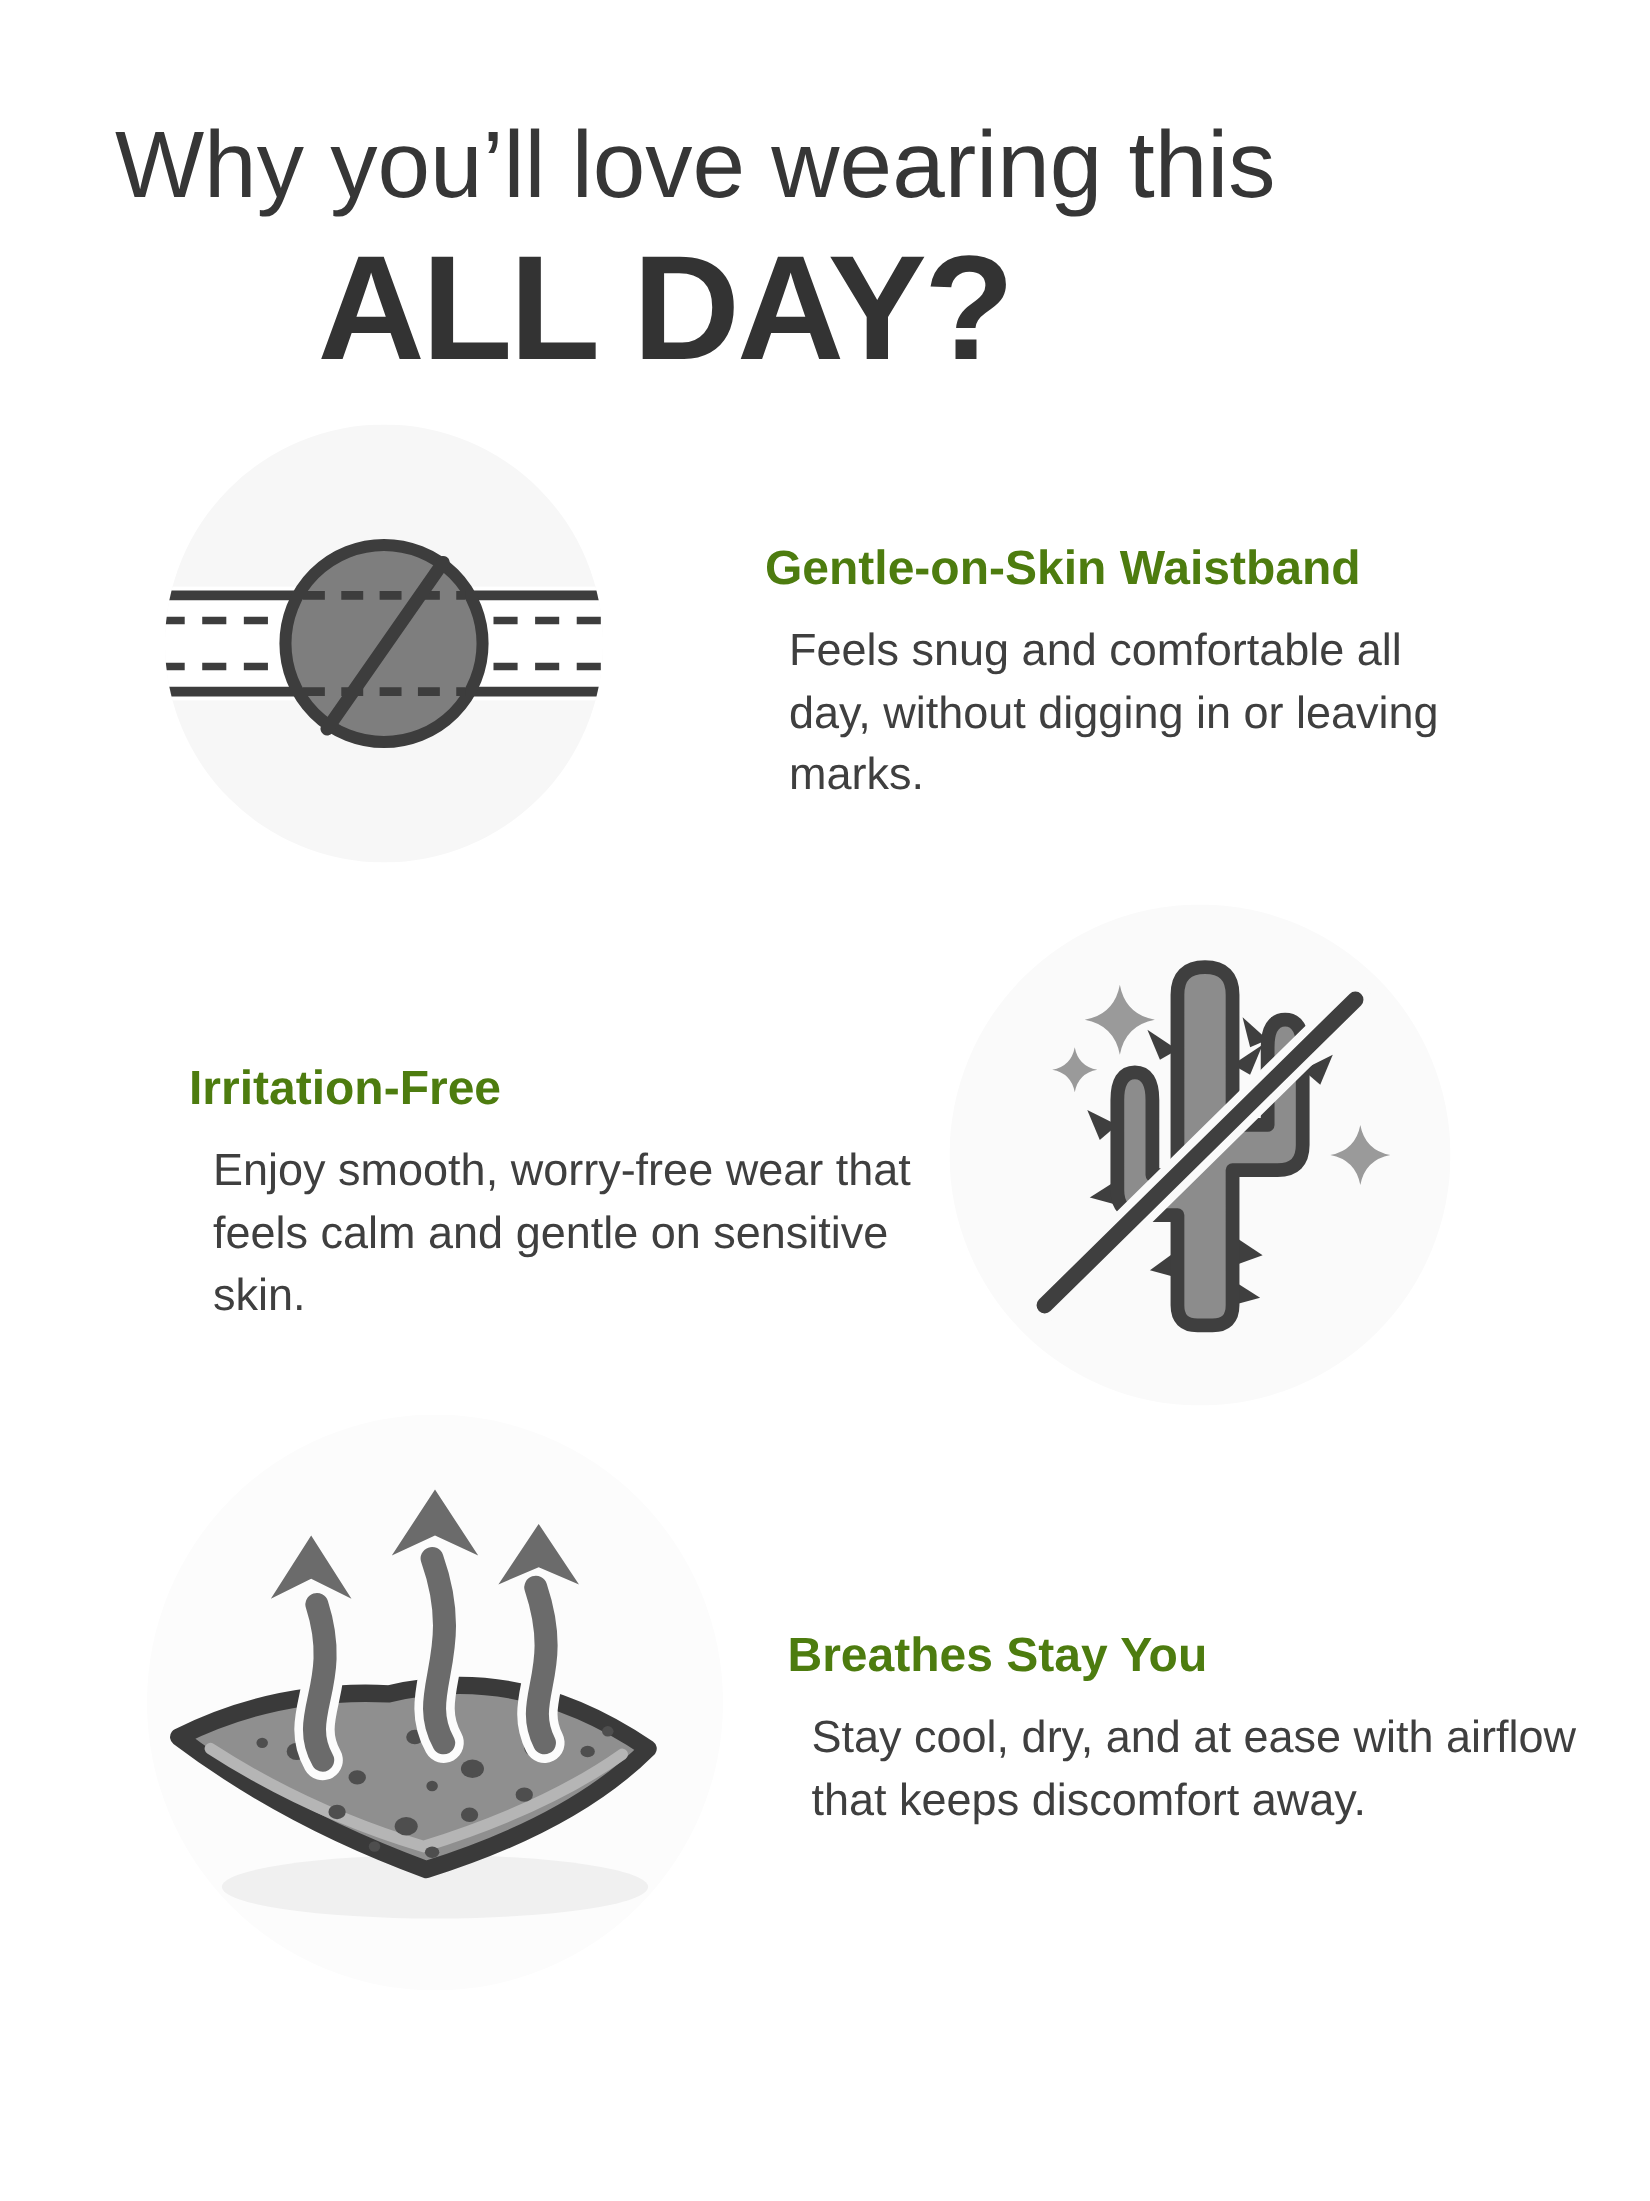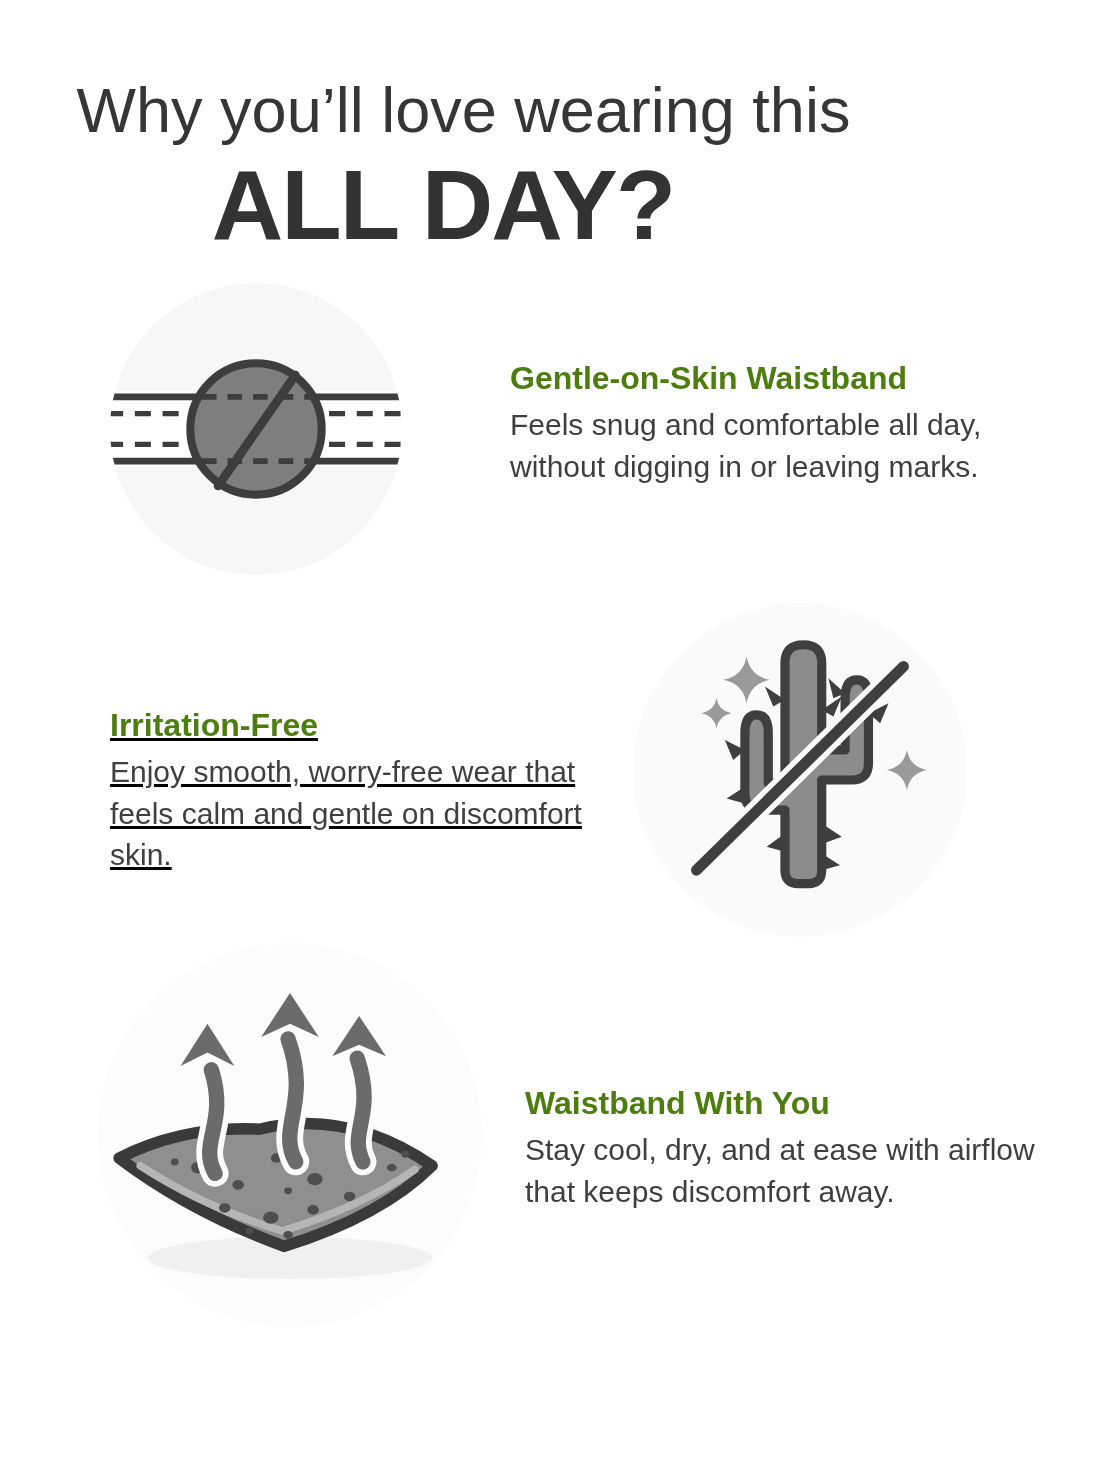--- a/index.html
+++ b/index.html
@@ -27,26 +27,26 @@
   #icon-waistband { left: 110px; top: 283px; width: 292px; height: 292px; }
   #icon-cactus    { left: 633px; top: 603px; width: 334px; height: 334px; }
   #icon-fabric    { left: 98px;  top: 943px; width: 384px; height: 384px; }
   .feature-text { position: absolute; }
   .feature-heading {
     margin: 0 0 7px 0;
     font-size: 32px; font-weight: 700; color: #4d7c0f;
     line-height: 1.2;
   }
   .feature-body {
-    margin: 0;
+    margin: 16px;
     font-size: 30px; font-weight: 400; color: #3f3f3f;
     line-height: 1.38;
   }
   #text-waistband { left: 510px; top: 359px; width: 498px; }
-  #text-irritation { left: 110px; top: 706px; width: 512px; text-decoration: underline; }
+  #text-irritation { left: 126px; top: 706px; width: 512px; }
   #text-breathes { left: 525px; top: 1084px; width: 562px; }
 </style>
 </head>
 <body>
 
 <div>
   <div class="title-line1">Why you’ll love wearing this</div>
   <div class="title-line2">ALL DAY?</div>
 </div>
 
@@ -71,21 +71,21 @@
     </g>
   </svg>
 </div>
 <div class="feature-text" id="text-waistband">
   <h3 class="feature-heading">Gentle-on-Skin Waistband</h3>
   <p class="feature-body">Feels snug and comfortable all day, without digging in or leaving marks.</p>
 </div>
 
 <div class="feature-text" id="text-irritation">
   <h3 class="feature-heading">Irritation-Free</h3>
-  <p class="feature-body">Enjoy smooth, worry-free wear that feels calm and gentle on discomfort skin.</p>
+  <p class="feature-body">Enjoy smooth, worry-free wear that feels calm and gentle on sensitive skin.</p>
 </div>
 <div class="feature-icon" id="icon-cactus">
   <svg viewBox="0 0 200 200" xmlns="http://www.w3.org/2000/svg">
     <circle cx="100" cy="100" r="100" fill="#fafafa"></circle>
     <path d="M 68,32 Q 70.2,43.8 82,46 Q 70.2,48.2 68,60 Q 65.8,48.2 54,46 Q 65.8,43.8 68,32 Z" fill="#9a9a9a"></path>
     <path d="M 50,57 Q 51.4,64.6 59,66 Q 51.4,67.4 50,75 Q 48.6,67.4 41,66 Q 48.6,64.6 50,57 Z" fill="#9a9a9a"></path>
     <path d="M 164,88 Q 165.9,98.1 176,100 Q 165.9,101.9 164,112 Q 162.1,101.9 152,100 Q 162.1,98.1 164,88 Z" fill="#9a9a9a"></path>
     <path d="M 91,58 L 79,50 L 84,62 Z" fill="#3f3f3f"></path>
     <path d="M 113,64 L 125,56 L 120,68 Z" fill="#3f3f3f"></path>
     <path d="M 113,132 L 125,140 L 114,144 Z" fill="#3f3f3f"></path>
@@ -138,15 +138,15 @@
       <path d="M 138,114 C 130,98 145,90 135,60"></path>
     </g>
     <g fill="#6b6b6b">
       <path d="M 57,42 L 43,64 L 57,57 L 71,64 Z"></path>
       <path d="M 100,26 L 85,49 L 100,42 L 115,49 Z"></path>
       <path d="M 136,38 L 122,59 L 136,53 L 150,59 Z"></path>
     </g>
   </svg>
 </div>
 <div class="feature-text" id="text-breathes">
-  <h3 class="feature-heading">Waistband With You</h3>
+  <h3 class="feature-heading">Breathes Stay You</h3>
   <p class="feature-body">Stay cool, dry, and at ease with airflow that keeps discomfort away.</p>
 </div>
 
 </body></html>

